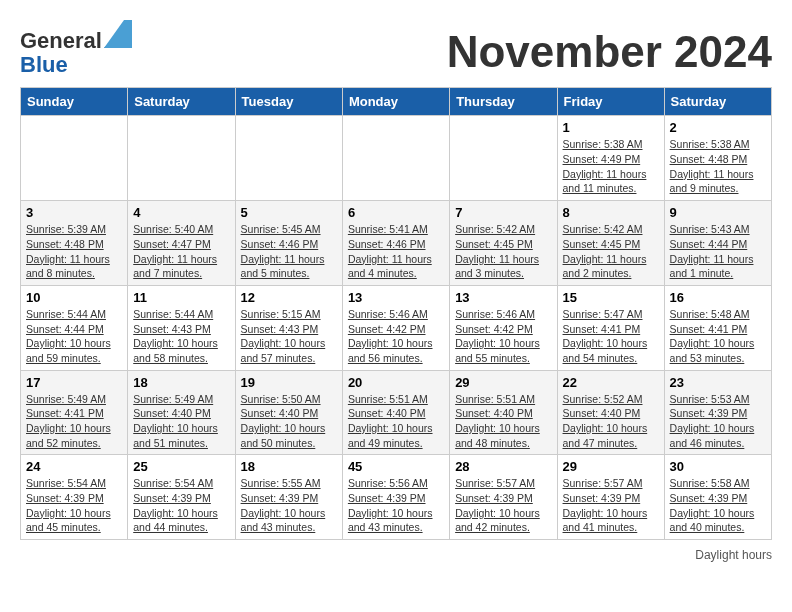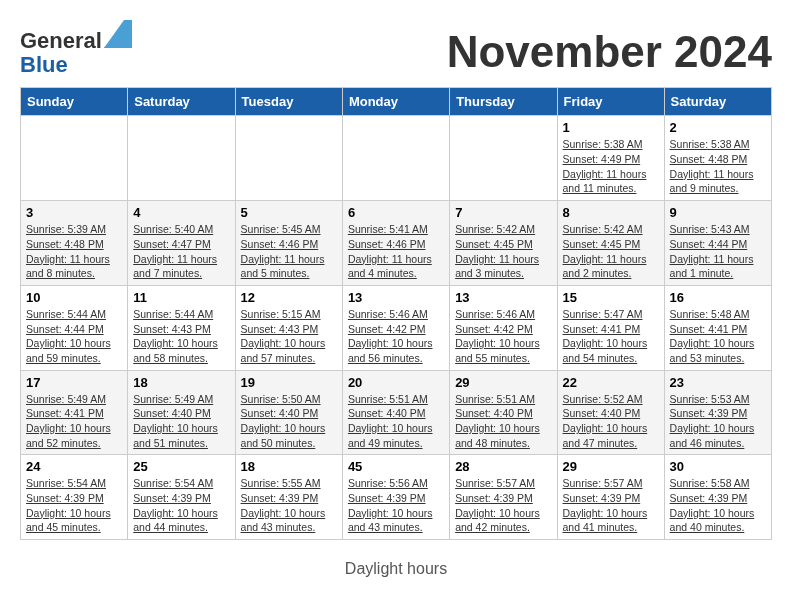--- a/index.html
+++ b/index.html
@@ -76,24 +76,24 @@
       margin-bottom: 2px;
     }
     .day-info {
       font-size: 10.5px;
       color: #333;
       line-height: 1.4;
       text-decoration: underline;
     }
     .empty { background: #fff !important; }
     .footer {
-      margin-top: 20px;
-      font-size: 16px;
+      margin-top: 8px;
+      font-size: 12px;
       color: #555;
-      text-align: center;
+      text-align: right;
     }
   </style>
 </head>
 <body>
 
 <div class="header">
   <div class="logo">
     <div>
       <div class="logo-text">
         <span class="logo-general">General</span><svg class="logo-icon" viewBox="0 0 28 28" xmlns="http://www.w3.org/2000/svg">

